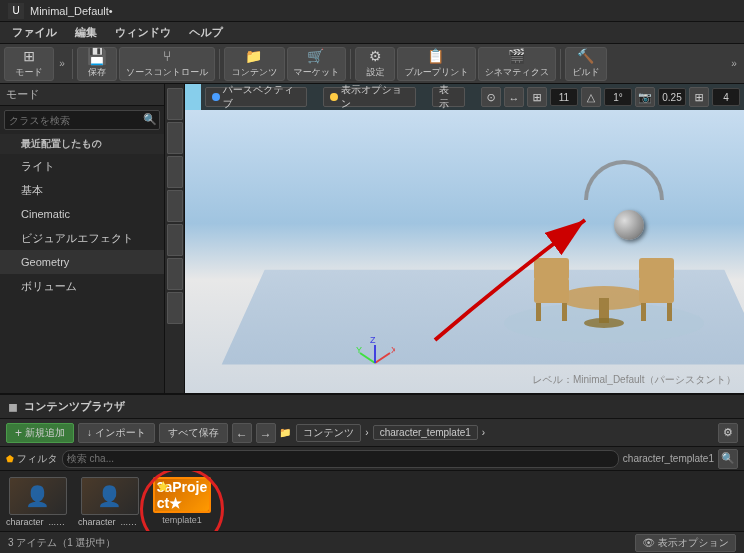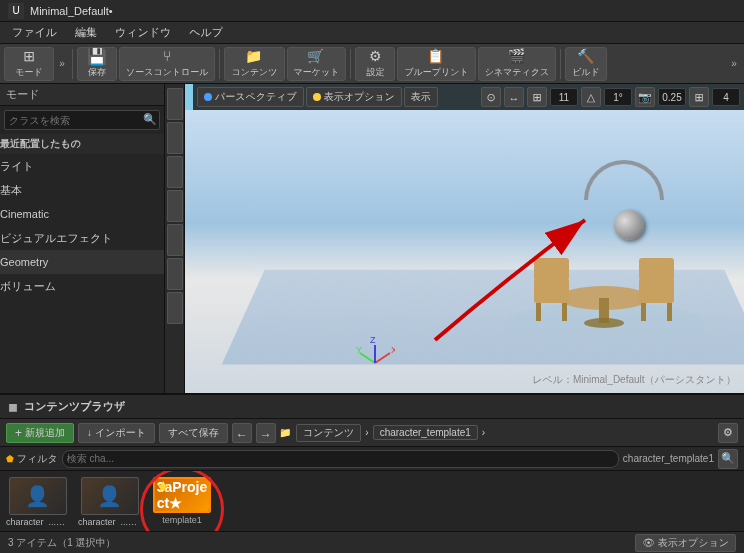--- a/index.html
+++ b/index.html
@@ -36,20 +36,21 @@
 
     
     #menu-bar {
       height: 22px;
       background: #2d2d2d;
       display: flex;
       align-items: center;
       padding: 0 4px;
       border-bottom: 1px solid #111;
       gap: 2px;
+      font-weight: bold;
     }
     .menu-item {
       padding: 2px 8px;
       color: #ccc;
       font-size: 11px;
       cursor: pointer;
       border-radius: 2px;
     }
 
     
@@ -154,21 +155,21 @@
       background: #2a2a2a;
       color: #bbb;
       font-weight: bold;
       font-size: 10px;
       height: 20px;
     }
 
     .mode-list-item {
       display: flex;
       align-items: center;
-      padding: 3px 0;
+      padding: 3px 21px;
       font-size: 11px;
       color: #ccc;
       cursor: pointer;
       height: 24px;
     }
 
     
     #right-mini-panel {
       width: 20px;
       background: #2a2a2a;
@@ -195,23 +196,23 @@
       overflow: hidden;
     }
 
     
     #viewport-toolbar {
       height: 26px;
       background: rgba(30,30,30,0.85);
       display: flex;
       align-items: center;
       padding: 0 4px;
-      gap: 2px;
-      position: absolute;
-      top: 0; left: 8px; right: 0;
+      gap: 16px;
+      position: absolute;
+      top: 0; left: 16px; right: 0;
       z-index: 10;
     }
     .vp-btn {
       display: flex; align-items: center; gap: 3px;
       padding: 2px 6px;
       background: #3a3a3a;
       border: 1px solid #555;
       border-radius: 2px;
       color: #ccc;
       font-size: 10px;

